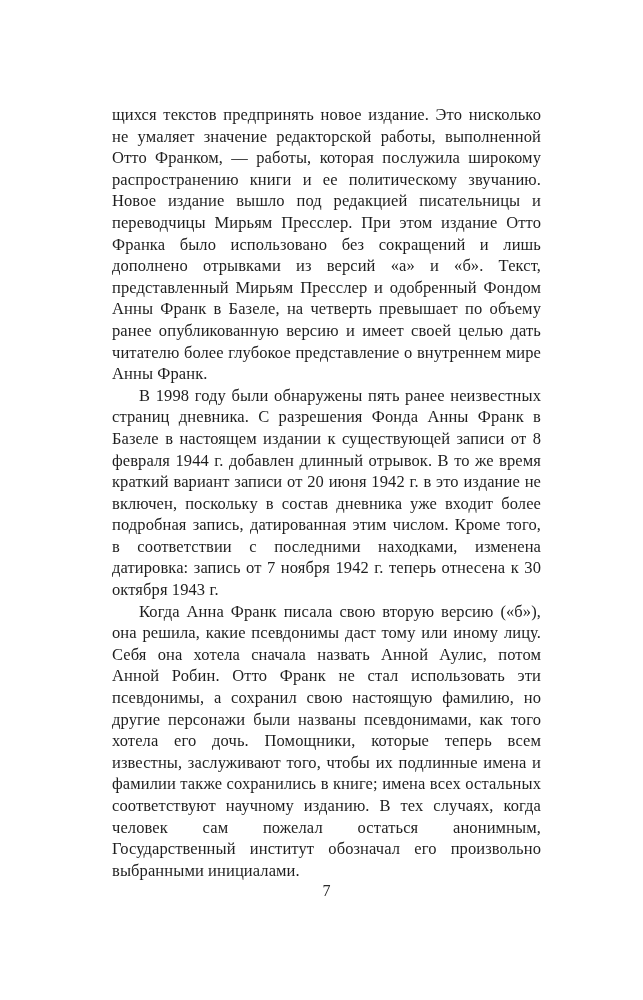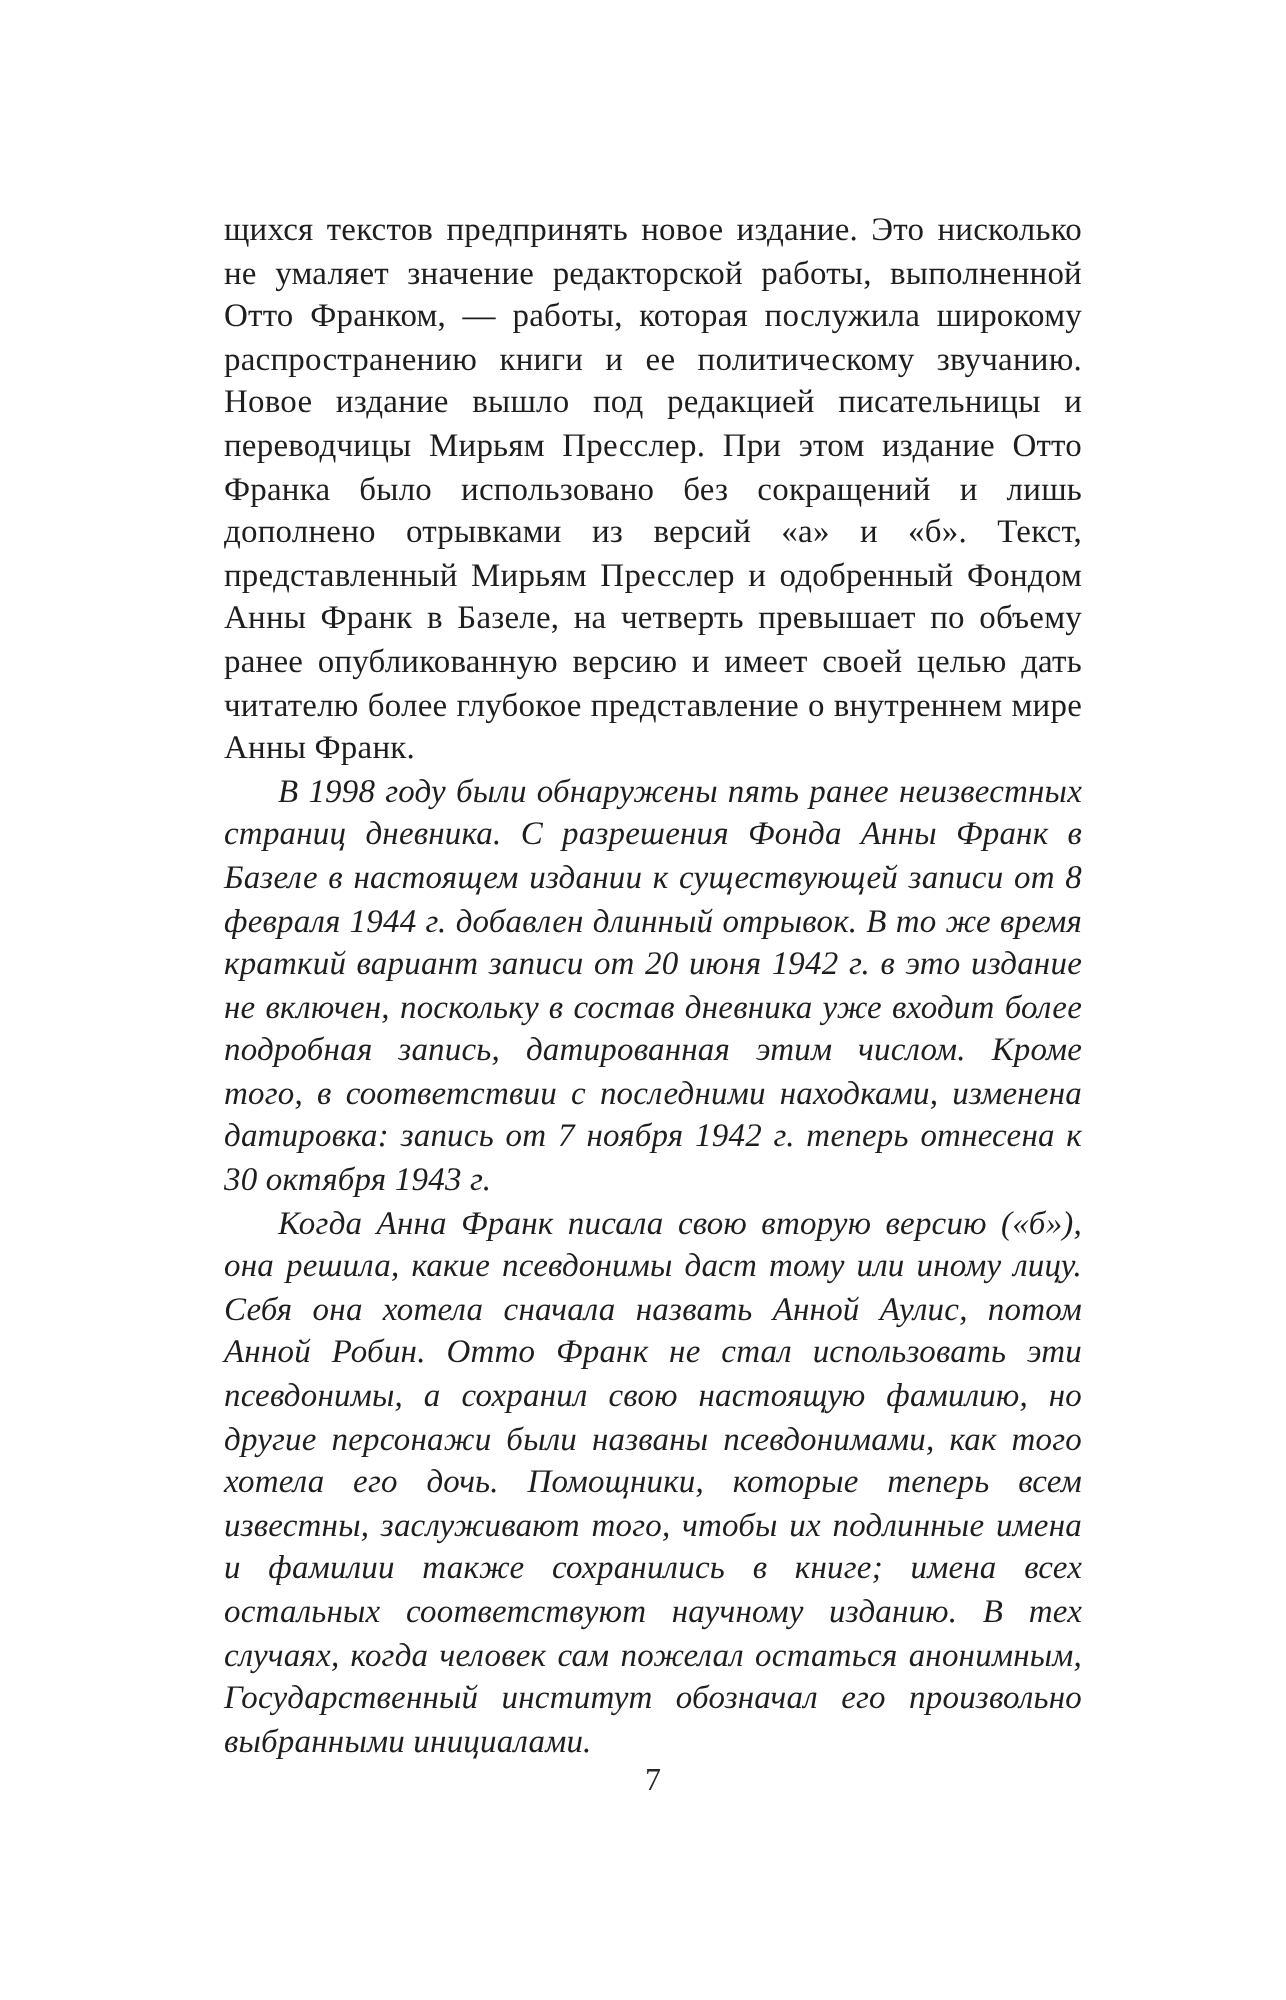--- a/index.html
+++ b/index.html
@@ -27,21 +27,20 @@
     letter-spacing: 0.1px;
     hyphens: auto;
     -webkit-hyphens: auto;
   }
   .para {
     margin: 0;
     padding: 0;
   }
   .para.indent {
     text-indent: 27px;
-    font-style: italic;
   }
   .page-number {
     position: absolute;
     top: 882px;
     left: 112px;
     width: 429px;
     text-align: center;
     font-size: 16px;
     color: #2a2a2a;
   }

